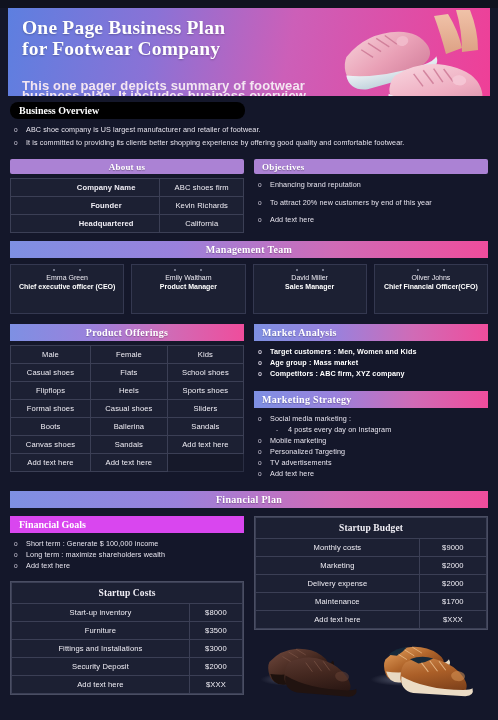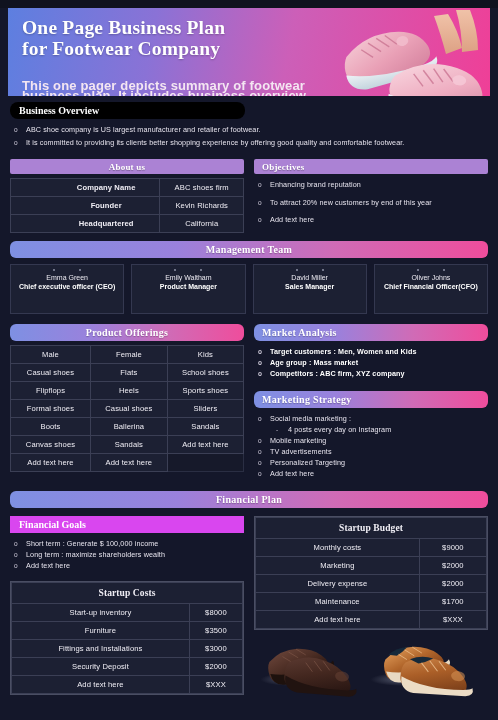--- a/index.html
+++ b/index.html
@@ -25,21 +25,21 @@
     text-shadow: 0 1px 2px rgba(0,0,0,.25);
   }
   .hdr-sub { margin-top: 22px; font-size: 13px; line-height: 10.4px; color: #f4e6f2; letter-spacing: .15px; font-weight: bold; }
 
   .hdr-photo { position: absolute; right: 0; top: 0; width: 160px; height: 110px; z-index: 3; overflow: visible; }
 
   
   .bar-grad {
     height: 17px; display: flex; align-items: center; justify-content: center;
     background: linear-gradient(90deg, #7e90e3 0%, #9a81dc 35%, #d06bb6 68%, #ef4d9c 100%);
-    border-radius: 6px;
+    border-radius: 0;
   }
   .bar-grad span {
     font-family: "Liberation Serif", serif; font-weight: bold;
     font-size: 10px; color: #ffffff; letter-spacing: .3px;
     text-shadow: 0 1px 1px rgba(0,0,0,.25);
   }
   .bar-solid {
     height: 15px; display: flex; align-items: center;
     background: #ab82d4; border-radius: 2px; padding-left: 8px;
   }
@@ -332,22 +332,22 @@
       </div>
 
       <div class="mt12">
         <div class="bar-grad" style="justify-content:flex-start;padding-left:8px">
           <span>Marketing Strategy</span>
         </div>
         <ul class="bul tight mt6">
           <li>Social media marketing :</li>
           <li class="sub">4 posts every day on Instagram</li>
           <li>Mobile marketing</li>
+          <li>Personalized Targeting</li>
           <li>TV advertisements</li>
-          <li>Personalized Targeting</li>
           <li>Add text here</li>
         </ul>
       </div>
     </div>
   </div>
 
   <div class="mt12">
     <div class="bar-grad">
       <span>Financial Plan</span>
     </div>

